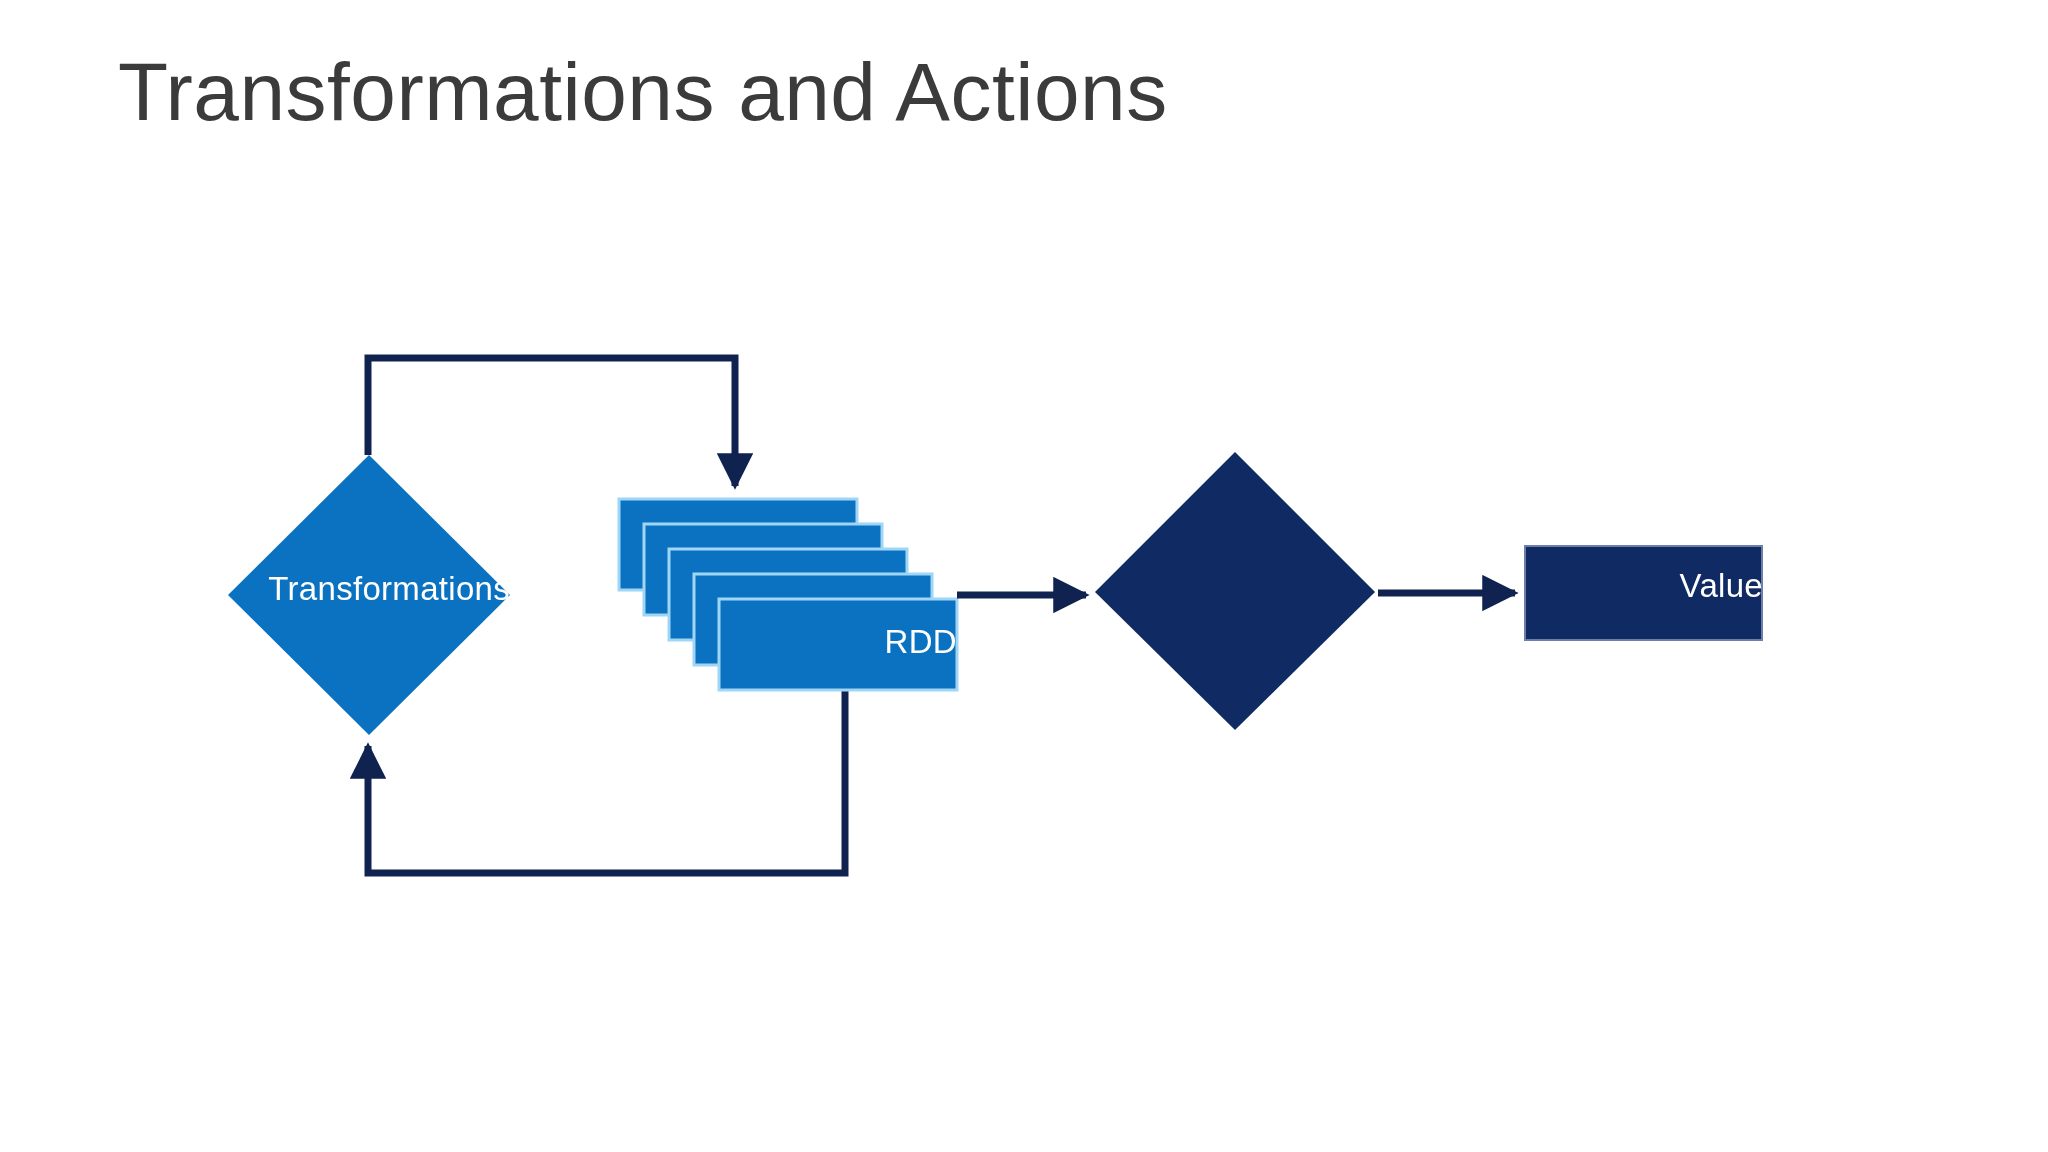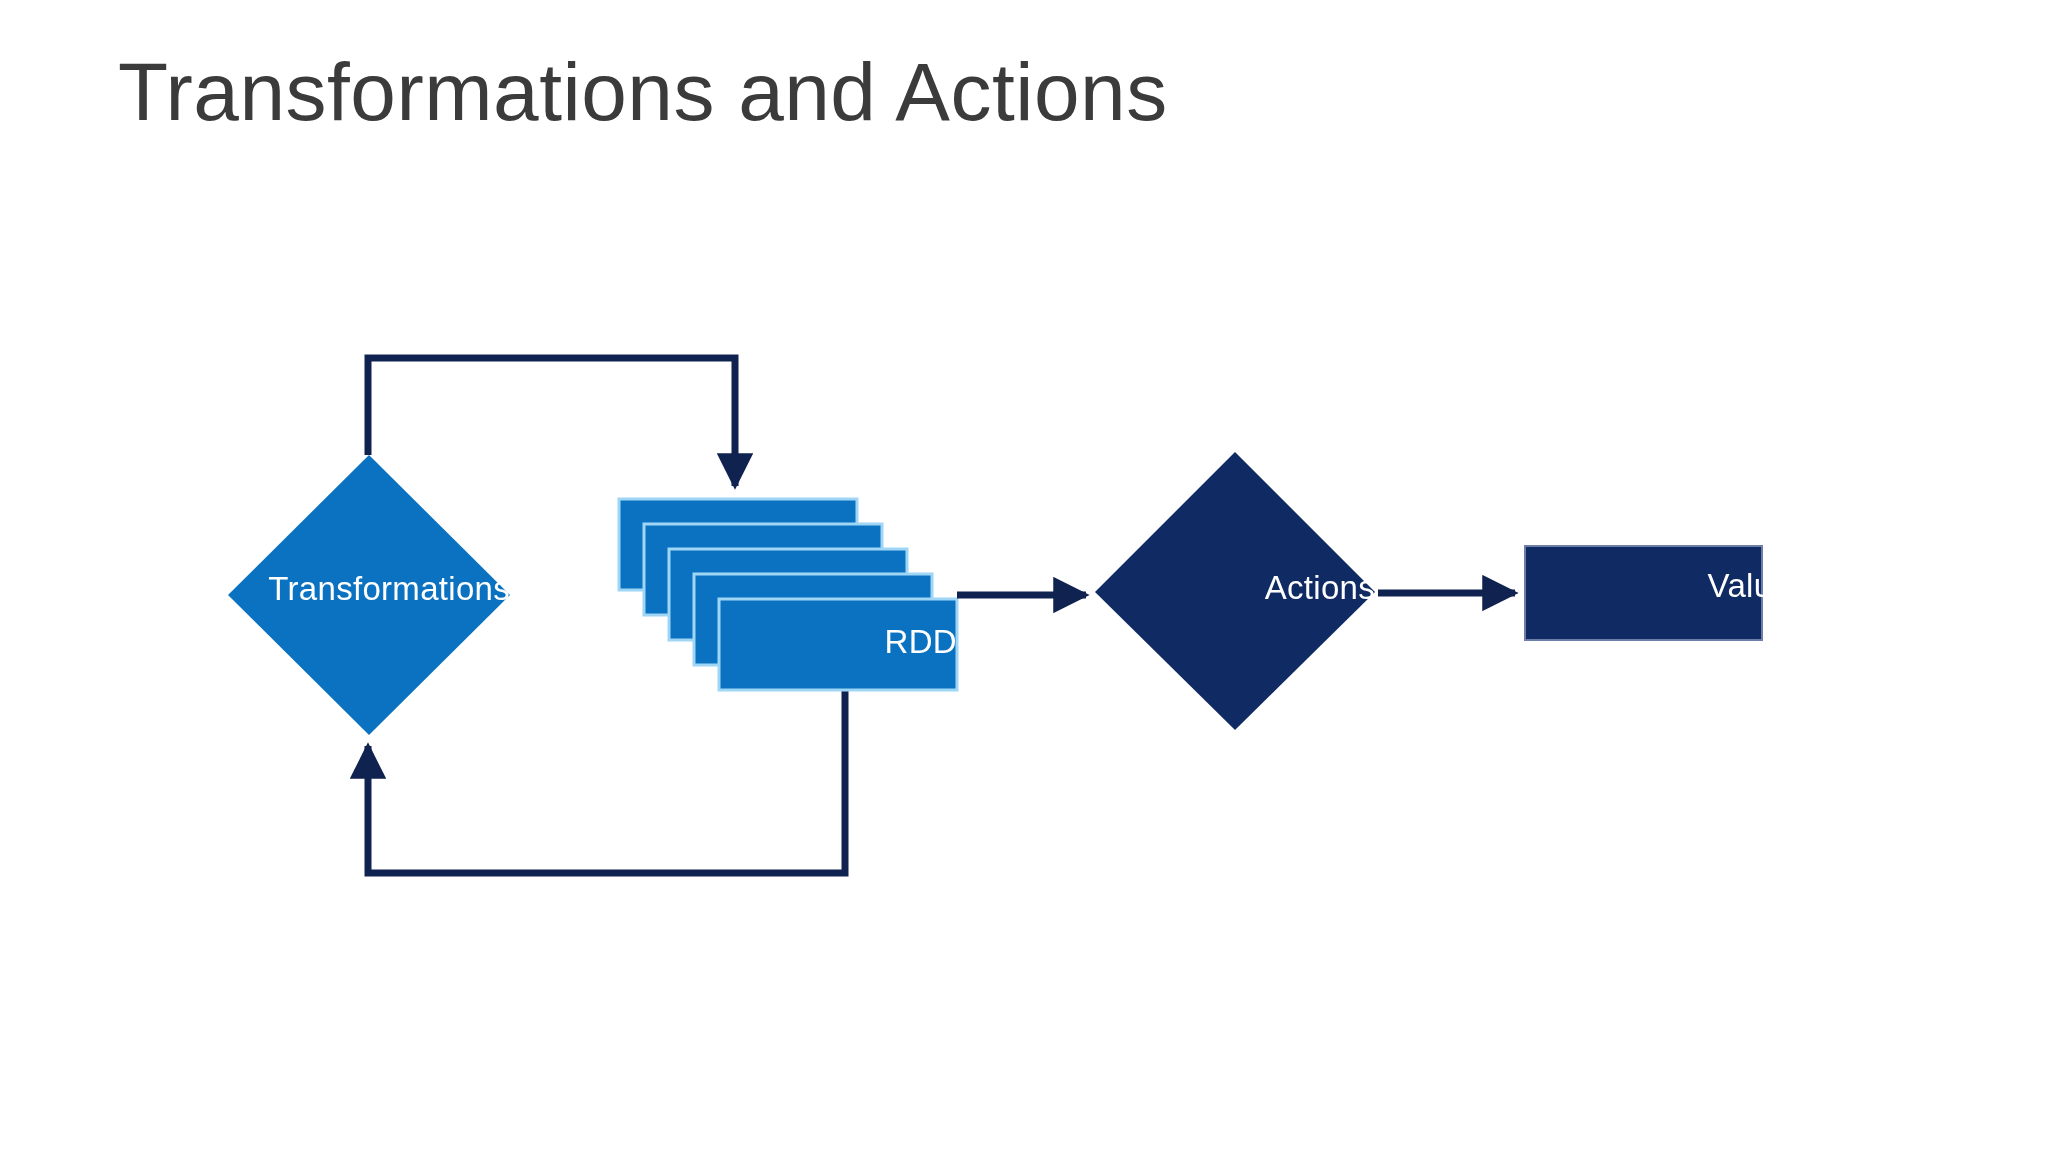--- a/index.html
+++ b/index.html
@@ -79,21 +79,20 @@
     width: 280px;
     font-size: 33px;
     letter-spacing: 0.3px;
   }
   #label-value {
     left: 1525px;
     top: 567px;
     width: 238px;
     font-size: 33px;
     letter-spacing: 0.3px;
-    padding-left: 28px;
   }
 </style>
 </head>
 <body>
 
 <div id="slide">
 
   <div id="slide-title">Transformations and Actions</div>
 
   <div id="diagram">
@@ -151,18 +150,17 @@
       <g>
         <rect x="1525" y="546" width="237" height="94" fill="#102a63" stroke="#6d7fa8" stroke-width="2"></rect>
       </g>
 
     </svg>
 
     <div class="shape-label" id="label-transformations">Transformations</div>
 
     <div class="shape-label" id="label-rdd">RDD</div>
 
-    <div class="shape-label" id="label-actions">Actions</div>
 
     <div class="shape-label" id="label-value">Value</div>
 
   </div>
 </div>
 
 </body></html>

